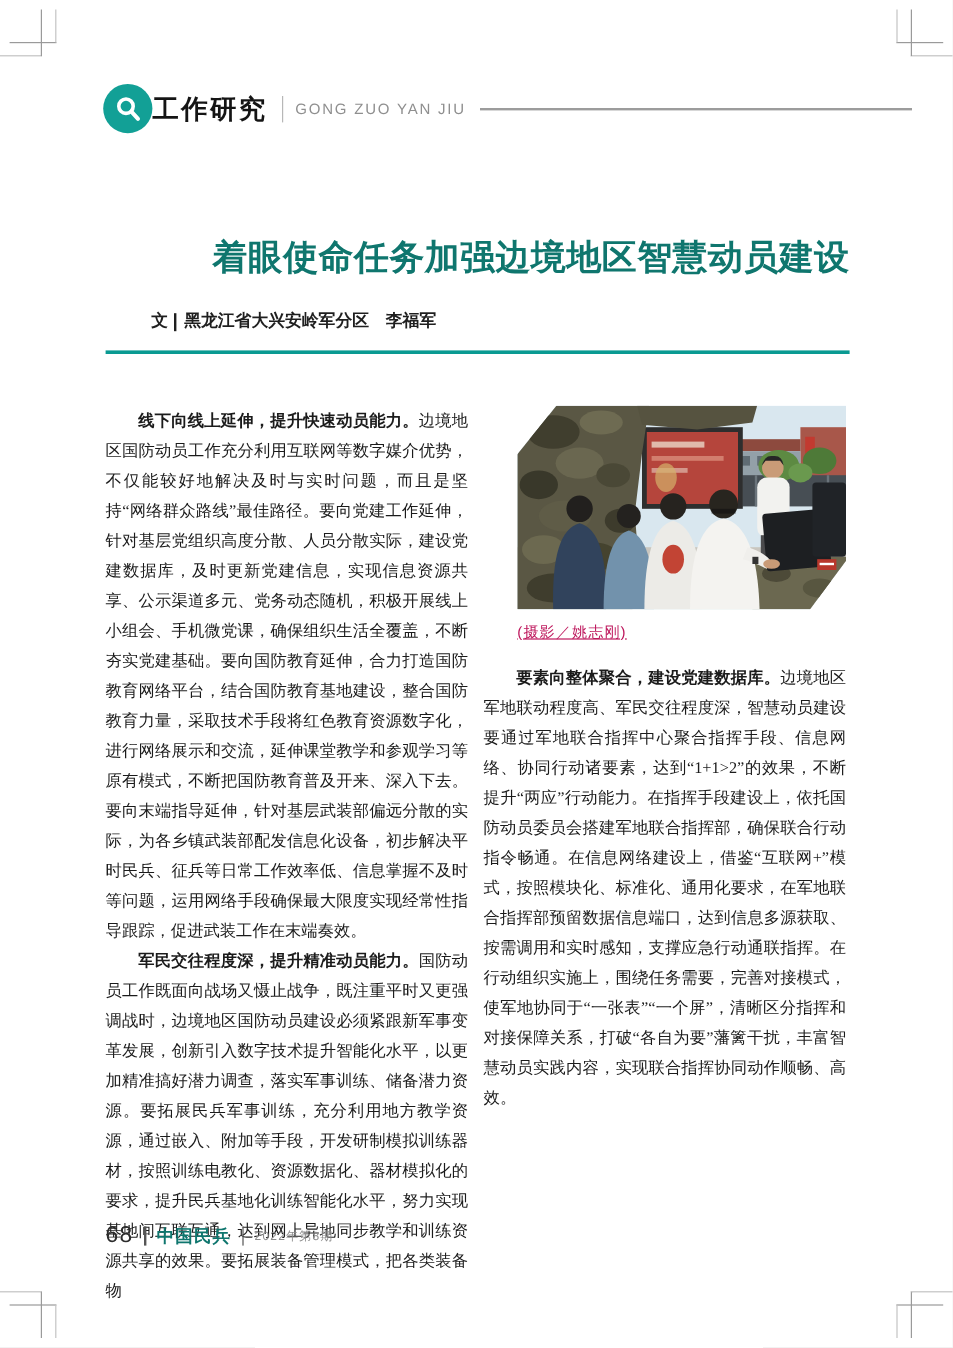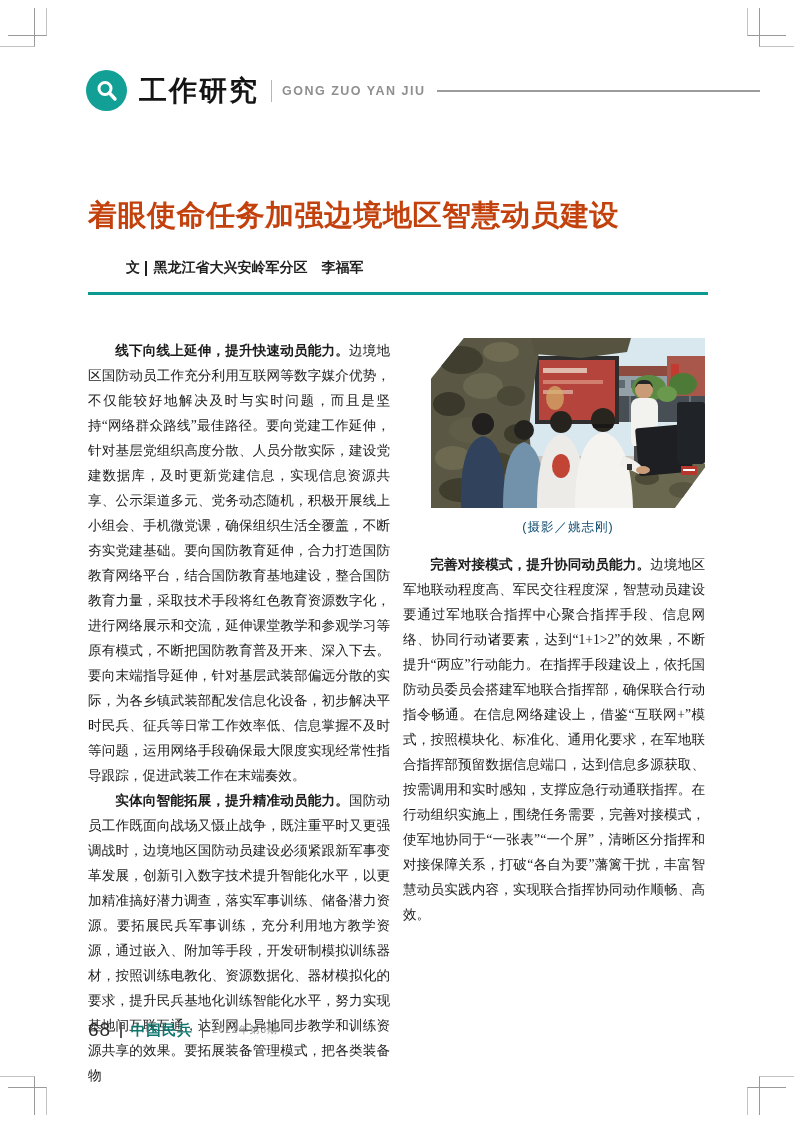--- a/index.html
+++ b/index.html
@@ -15,45 +15,45 @@
   .cm-tr-a { right:8px; top:8px;  width:38px; height:27px; border-left:1px solid #c3c3c3;  border-bottom:1px solid #9a9a9a; }
   .cm-tr-b { right:0;   top:8px;  width:34px; height:38px; border-left:1px solid #9a9a9a;  border-bottom:1px solid #c3c3c3; }
   .cm-bl-a { left:8px;  bottom:8px; width:38px; height:27px; border-right:1px solid #c3c3c3; border-top:1px solid #9a9a9a; }
   .cm-bl-b { left:0;    bottom:8px; width:34px; height:38px; border-right:1px solid #9a9a9a; border-top:1px solid #c3c3c3; }
   .cm-br-a { right:8px; bottom:8px; width:38px; height:27px; border-left:1px solid #c3c3c3;  border-top:1px solid #9a9a9a; }
   .cm-br-b { right:0;   bottom:8px; width:34px; height:38px; border-left:1px solid #9a9a9a;  border-top:1px solid #c3c3c3; }
 
   
   .header { position:absolute; top:70px; left:86px; width:674px; display:flex; align-items:center; }
   .logo-badge { width:41px; height:41px; border-radius:50%; background:#12a096; display:flex; align-items:center; justify-content:center; flex:0 0 auto; }
-  .sec-title { margin-left:12px; font-size:28px; font-weight:bold; color:#141414; letter-spacing:2px; }
+  .sec-title { font-size:22px; font-weight:bold; color:#141414; letter-spacing:2px; }
   .sec-sep { width:1px; height:22px; background:#b7b7b7; margin:0 10px 0 12px; }
-  .sec-sub { font-size:12.5px; color:#8f8f8f; letter-spacing:1.5px; white-space:nowrap;font-weight:bold; }
+  .sec-sub { font-size:12.5px; color:#8f8f8f; letter-spacing:1.5px; white-space:nowrap; }
   .header-rule { flex:1; height:2px; background:#9c9c9c; margin-left:12px; }
 
   
   .main { position:absolute; top:196px; left:88px; width:620px; }
-  .title { margin:0; font-size:29px; line-height:38px; font-weight:800; color:#c2410c; text-align:left; letter-spacing:0.5px; }
+  .title { margin:0; font-size:29px; line-height:38px; font-weight:800; color:#0f766e; text-align:right; letter-spacing:0.5px; }
   .byline { margin:25px 0 0 38px; font-size:14px; font-weight:bold; color:#1f1f1f; display:flex; align-items:center; }
   .byline-sep { width:1.5px; height:15px; background:#1f1f1f; margin:0 7px 0 5px; }
   .title-rule { margin-top:15px; height:3px; background:#0a9a92; }
 
   .columns { display:flex; gap:13px; margin-top:43px; }
   .col { width:302px; font-family:"Liberation Serif","DejaVu Serif",serif;
          font-size:13.6px; line-height:25px; text-align:justify; color:#1b1b1b; }
   .col p { margin:0; text-indent:2em; }
   .col p.cont { text-indent:0; }
   .lead { font-weight:bold; font-family:Liberation Serif, serif; }
 
   
   .photo-block { margin:0 0 12px auto; width:274px; }
   .photo { width:274px; height:170px; clip-path:polygon(12% 0, 100% 0, 100% 76%, 89% 100%, 0 100%, 0 24%); background:#dce9f0; }
   .photo svg { display:block; }
-  .photo-caption { text-align:center; font-family:"Liberation Sans","DejaVu Sans",sans-serif;
-                   font-size:12.5px; color:#0c4a6e; margin-top:7px; letter-spacing:1px; }
+  .photo-caption { text-align:left; font-family:"Liberation Sans","DejaVu Sans",sans-serif;
+                   font-size:12.5px; color:#be185d; margin-top:7px; letter-spacing:1px;text-decoration:underline; }
 
   
   .footer { position:absolute; top:1019px; left:88px; display:flex; align-items:center; }
   .page-num { font-size:19px; color:#2c2c2c; letter-spacing:1px; }
   .f-sep { width:1.5px; height:16px; background:#555; margin:0 9px; }
   .mag-name { font-size:14.5px; font-weight:bold; color:#0f766e; letter-spacing:1px; }
   .issue { font-size:10px; color:#8c8c8c; letter-spacing:1px; }
 </style>
 </head>
 <body>
@@ -90,21 +90,21 @@
       <span class="byline-sep"></span>
       <span>黑龙江省大兴安岭军分区　李福军</span>
     </div>
 
     <div class="title-rule"></div>
 
     <div class="columns">
 
       <div class="col">
         <p><span class="lead">线下向线上延伸，提升快速动员能力。</span><span>边境地区国防动员工作充分利用互联网等数字媒介优势，不仅能较好地解决及时与实时问题，而且是坚持“网络群众路线”最佳路径。要向党建工作延伸，针对基层党组织高度分散、人员分散实际，建设党建数据库，及时更新党建信息，实现信息资源共享、公示渠道多元、党务动态随机，积极开展线上小组会、手机微党课，确保组织生活全覆盖，不断夯实党建基础。要向国防教育延伸，合力打造国防教育网络平台，结合国防教育基地建设，整合国防教育力量，采取技术手段将红色教育资源数字化，进行网络展示和交流，延伸课堂教学和参观学习等原有模式，不断把国防教育普及开来、深入下去。要向末端指导延伸，针对基层武装部偏远分散的实际，为各乡镇武装部配发信息化设备，初步解决平时民兵、征兵等日常工作效率低、信息掌握不及时等问题，运用网络手段确保最大限度实现经常性指导跟踪，促进武装工作在末端奏效。</span></p>
-        <p><span class="lead">实体向智能拓展，提升精准动员能力。</span><span>国防动员工作既面向战场又慑止战争，既注重平时又更强调战时，边境地区国防动员建设必须紧跟新军事变革发展，创新引入数字技术提升智能化水平，以更加精准搞好潜力调查，落实军事训练、储备潜力资源。要拓展民兵军事训练，充分利用地方教学资源，通过嵌入、附加等手段，开发研制模拟训练器材，按照训练电教化、资源数据化、器材模拟化的要求，提升民兵基地化训练智能化水平，努力实现基地间互联互通，达到网上异地同步教学和训练资源共享的效果。要拓展装备管理模式，把各类装备物</span></p>
+        <p><span class="lead">军民交往程度深，提升精准动员能力。</span><span>国防动员工作既面向战场又慑止战争，既注重平时又更强调战时，边境地区国防动员建设必须紧跟新军事变革发展，创新引入数字技术提升智能化水平，以更加精准搞好潜力调查，落实军事训练、储备潜力资源。要拓展民兵军事训练，充分利用地方教学资源，通过嵌入、附加等手段，开发研制模拟训练器材，按照训练电教化、资源数据化、器材模拟化的要求，提升民兵基地化训练智能化水平，努力实现基地间互联互通，达到网上异地同步教学和训练资源共享的效果。要拓展装备管理模式，把各类装备物</span></p>
       </div>
 
       <div class="col">
         <figure class="photo-block" style="margin:0 0 12px auto;">
           <div class="photo">
             <svg width="274" height="170" viewBox="0 0 274 170">
 
               <rect x="0" y="0" width="274" height="170" fill="#d9e7ef"></rect>
 
               <rect x="0" y="118" width="274" height="52" fill="#c9c6bf"></rect>
@@ -174,21 +174,21 @@
               <rect x="162" y="86" width="20" height="4" fill="#111" opacity="0.6"></rect>
               <path d="M144 170 Q144 100 172 94 Q200 100 202 170 Z" fill="#f4f3f0"></path>
               <path d="M192 118 Q206 122 212 130 L208 136 Q196 130 188 128 Z" fill="#f0efec"></path>
               <ellipse cx="212" cy="132" rx="7" ry="4" fill="#c99b77"></ellipse>
               <rect x="196" y="126" width="5" height="6" fill="#333"></rect>
             </svg>
           </div>
           <figcaption class="photo-caption">(摄影／姚志刚)</figcaption>
         </figure>
 
-        <p><span class="lead">完善对接模式，提升协同动员能力。</span><span>边境地区军地联动程度高、军民交往程度深，智慧动员建设要通过军地联合指挥中心聚合指挥手段、信息网络、协同行动诸要素，达到“1+1&gt;2”的效果，不断提升“两应”行动能力。在指挥手段建设上，依托国防动员委员会搭建军地联合指挥部，确保联合行动指令畅通。在信息网络建设上，借鉴“互联网+”模式，按照模块化、标准化、通用化要求，在军地联合指挥部预留数据信息端口，达到信息多源获取、按需调用和实时感知，支撑应急行动通联指挥。在行动组织实施上，围绕任务需要，完善对接模式，使军地协同于“一张表”“一个屏”，清晰区分指挥和对接保障关系，打破“各自为要”藩篱干扰，丰富智慧动员实践内容，实现联合指挥协同动作顺畅、高效。</span></p>
+        <p><span class="lead">要素向整体聚合，建设党建数据库。</span><span>边境地区军地联动程度高、军民交往程度深，智慧动员建设要通过军地联合指挥中心聚合指挥手段、信息网络、协同行动诸要素，达到“1+1&gt;2”的效果，不断提升“两应”行动能力。在指挥手段建设上，依托国防动员委员会搭建军地联合指挥部，确保联合行动指令畅通。在信息网络建设上，借鉴“互联网+”模式，按照模块化、标准化、通用化要求，在军地联合指挥部预留数据信息端口，达到信息多源获取、按需调用和实时感知，支撑应急行动通联指挥。在行动组织实施上，围绕任务需要，完善对接模式，使军地协同于“一张表”“一个屏”，清晰区分指挥和对接保障关系，打破“各自为要”藩篱干扰，丰富智慧动员实践内容，实现联合指挥协同动作顺畅、高效。</span></p>
       </div>
     </div>
   </div>
 
   <div class="footer">
     <span class="page-num">68</span>
     <span class="f-sep"></span>
     <span class="mag-name">中国民兵</span>
     <span class="f-sep"></span>
     <span class="issue">2022年第8期</span>

